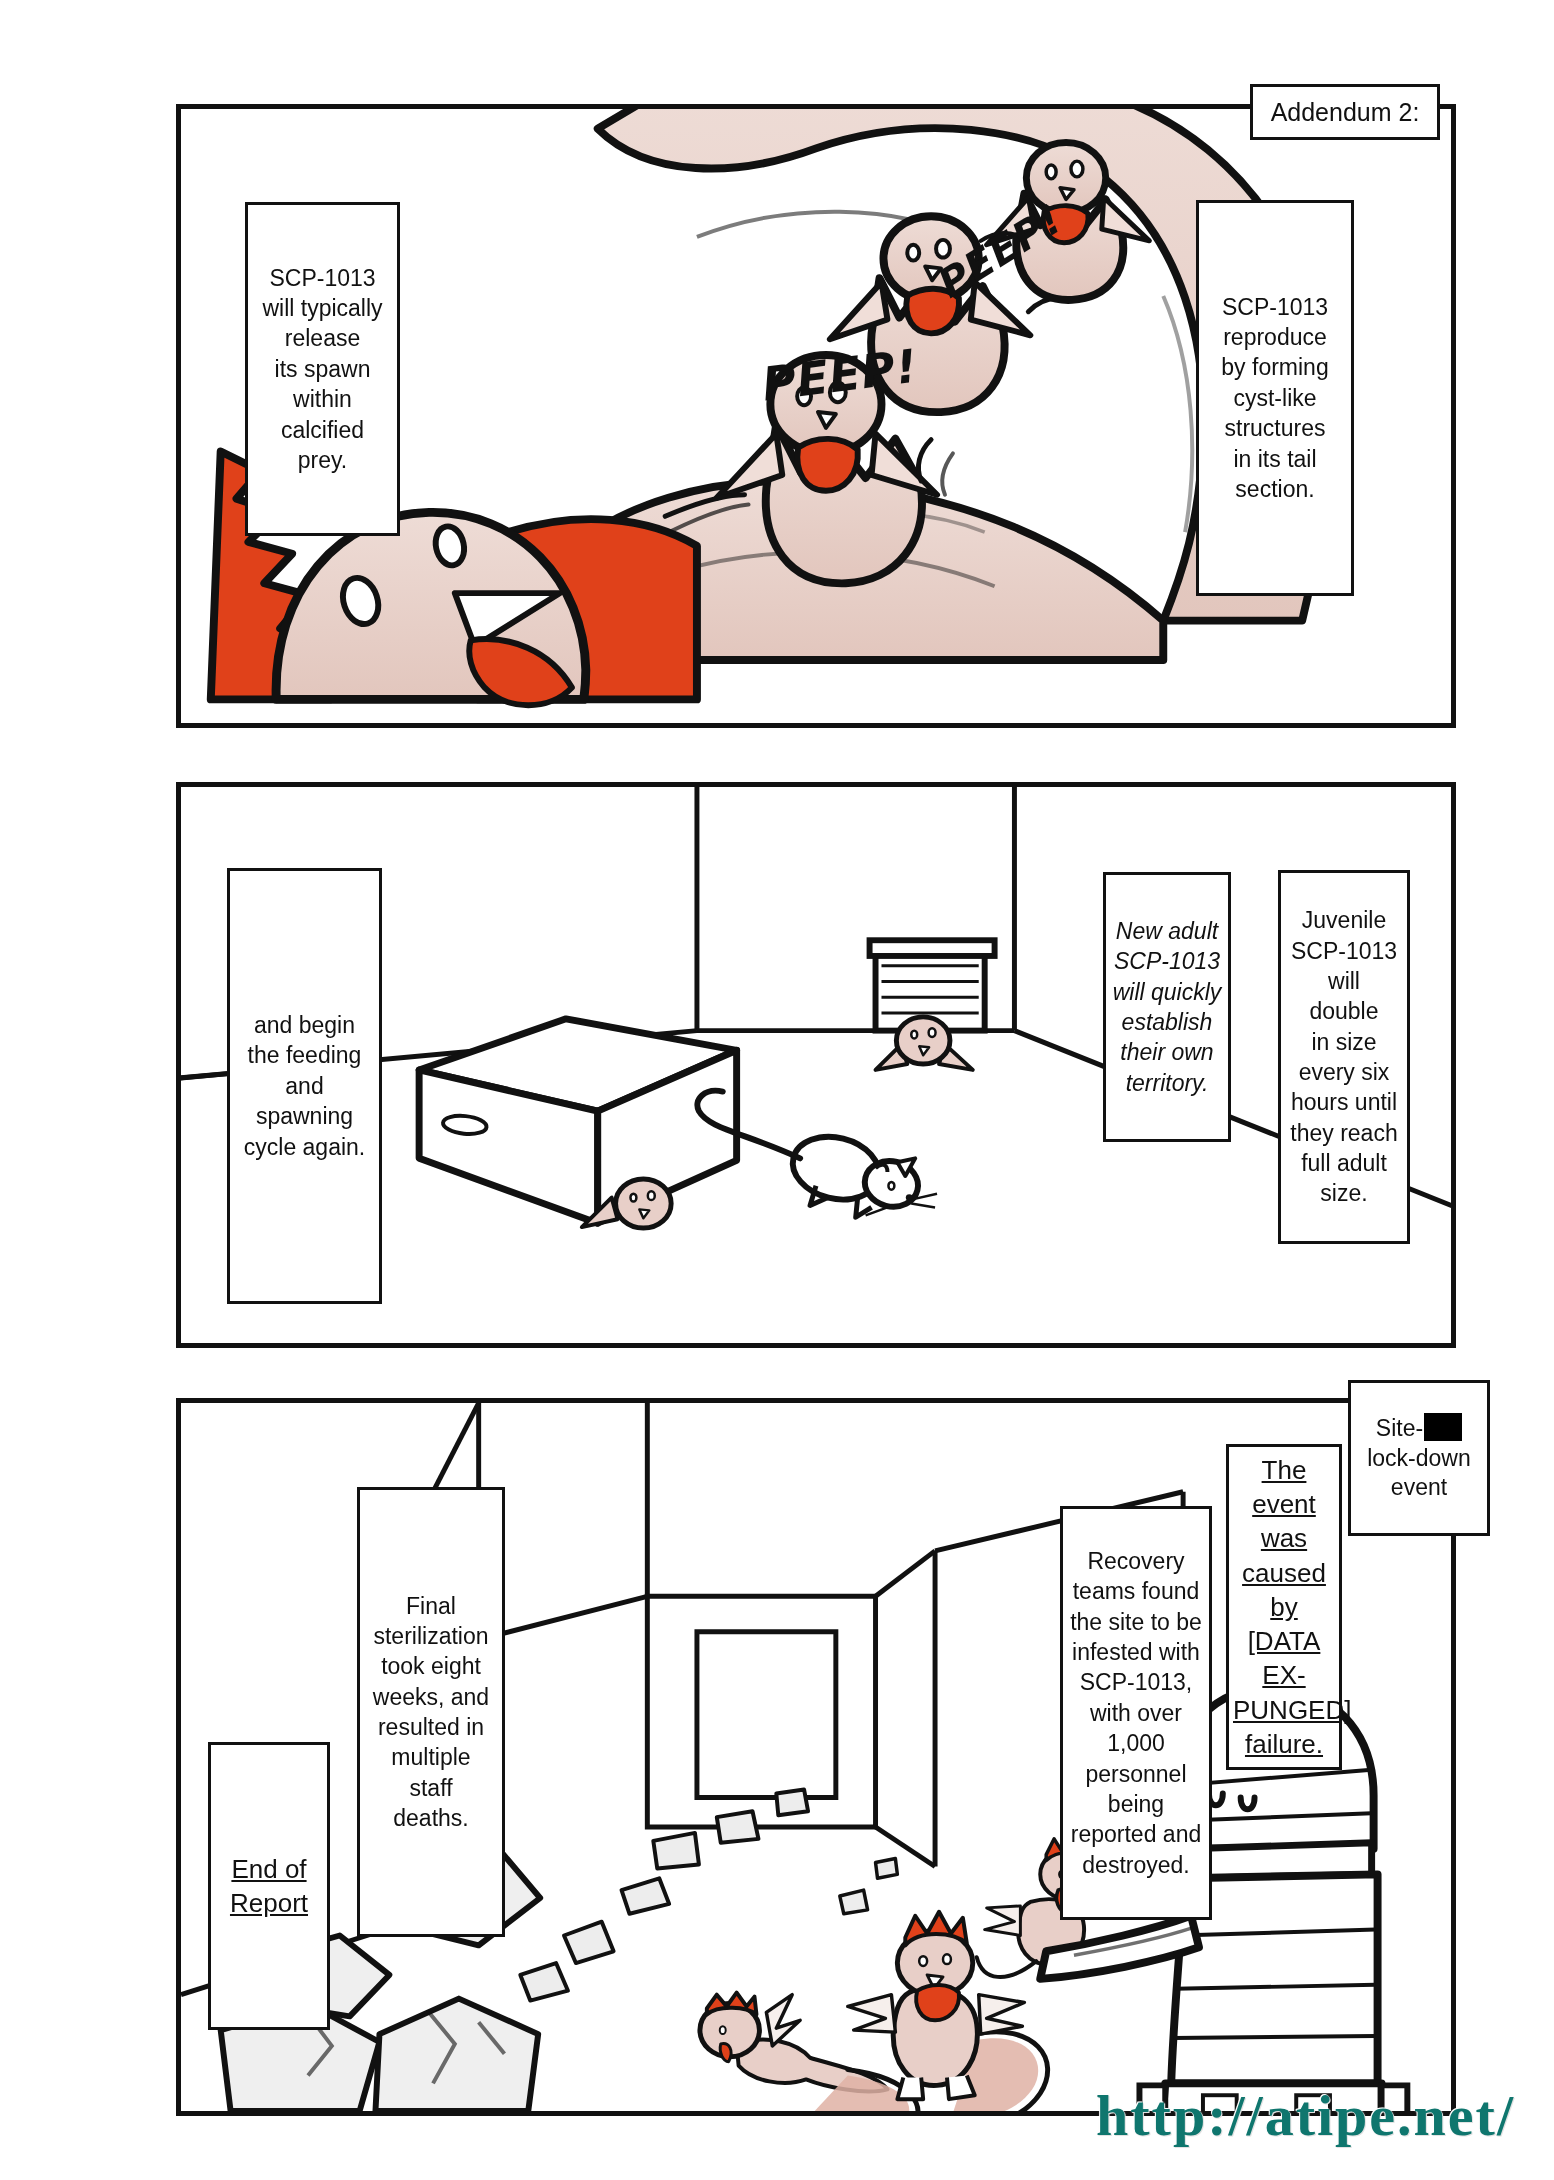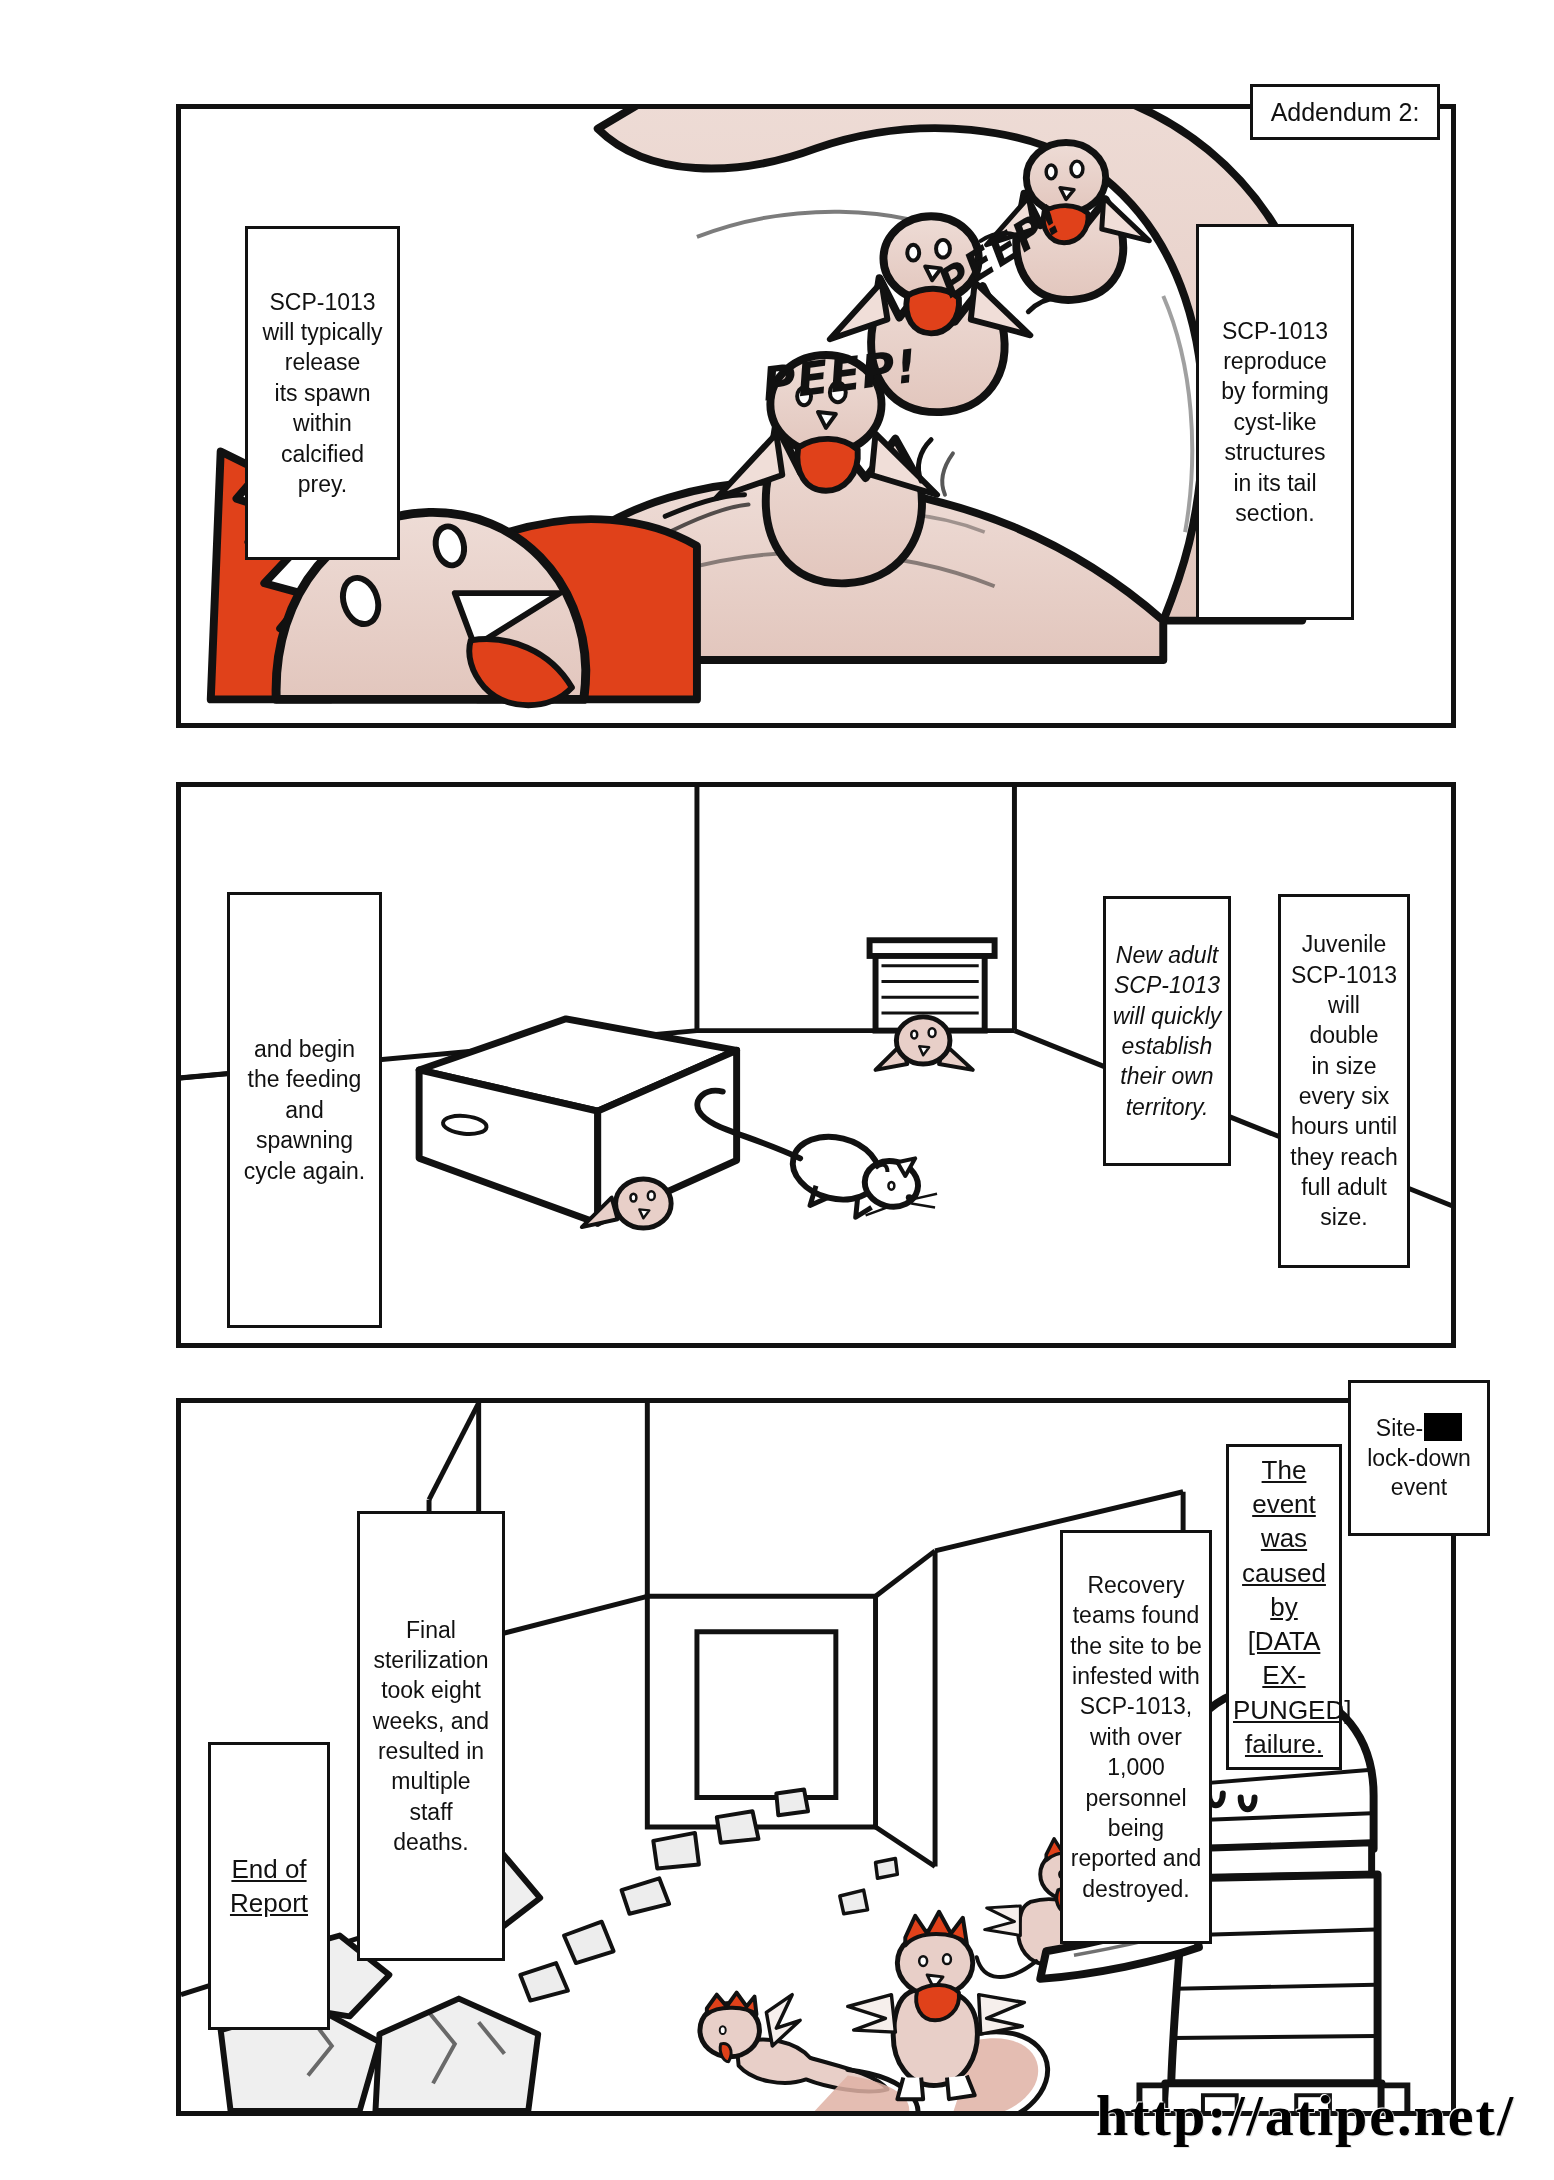--- a/index.html
+++ b/index.html
@@ -52,21 +52,21 @@
     padding: 6px 4px;
   }
   .caption .ctext {
     display: block;
     white-space: pre-line;
     width: 100%;
   }
 
   
   .c-sm  { font-size: 26px; text-decoration: underline; }
-  .c-md  { font-size: 23px; margin-top: 24px; }
+  .c-md  { font-size: 23px; }
 
   
   .tab-box {
     position: absolute;
     background: #ffffff;
     border: 3px solid #111111;
     box-sizing: border-box;
     display: flex;
     align-items: center;
     justify-content: center;
@@ -96,21 +96,21 @@
     z-index: 20;
     white-space: nowrap;
   }
 
   
   .watermark {
     position: absolute;
     font-family: "Liberation Serif", serif;
     font-size: 58px;
     font-weight: 700;
-    color: #000000;
+    color: #0f766e;
     text-shadow:
       1px 1px 0 #e2e2e2,
       -1px -1px 0 #ffffff,
       0 0 2px #e8e8e8;
     letter-spacing: 2px;
     z-index: 50;
     white-space: nowrap;
     pointer-events: none;
     user-select: none;
   }

